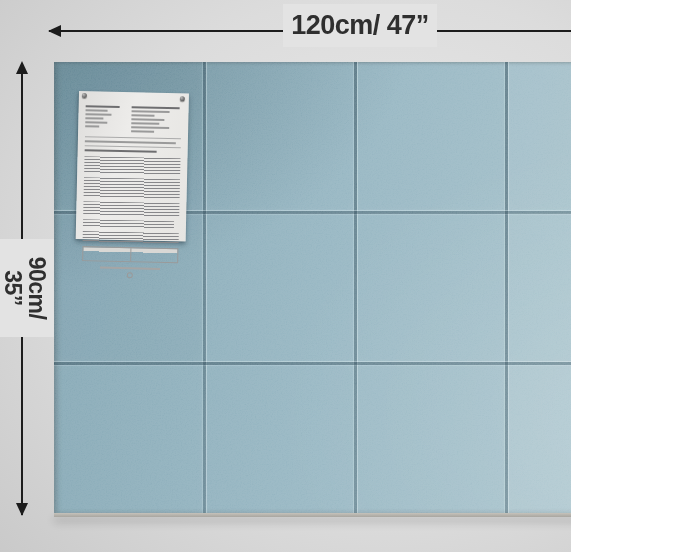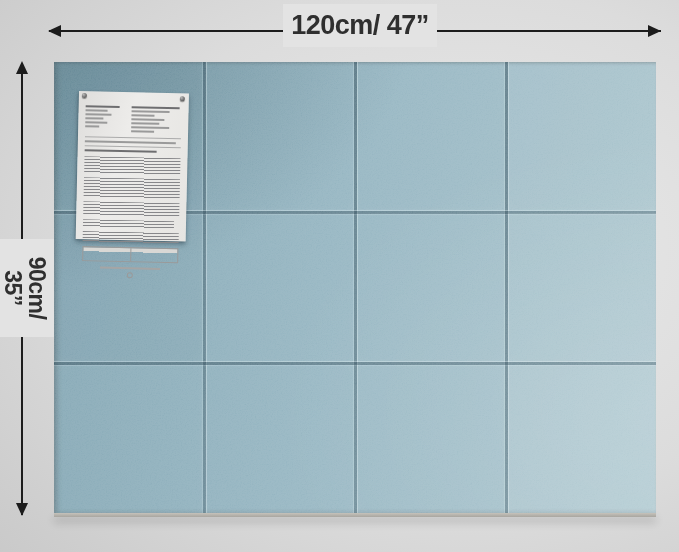--- a/index.html
+++ b/index.html
@@ -10,21 +10,21 @@
     --board-mid:#8fb1be;
     --board-light:#a6c2cb;
     --seam:rgba(30,60,75,.5);
     --paper:#ebeae6;
     --wall-light:#eaeaea;
     --wall-dark:#c8c8c8;
   }
   html,body{margin:0;padding:0;}
   body{font-family:"Liberation Sans",sans-serif;}
   .scene{
-    position:relative;width:679px;height:552px;overflow:hidden;
+    position:relative;width:571px;height:552px;overflow:hidden;
     background:radial-gradient(95% 85% at 68% 45%, var(--wall-light) 0%, #dcdcdc 55%, var(--wall-dark) 100%);
   }
 
   
   .board{
     position:absolute;left:54px;top:62px;width:602px;height:451px;
     background:linear-gradient(102deg, var(--board-dark) 0%, var(--board-mid) 45%, var(--board-light) 100%);
     box-shadow:inset 4px 0 6px -2px rgba(0,0,0,.30), inset 0 2px 3px -1px rgba(0,0,0,.18);
   }
   .board-vignette{

